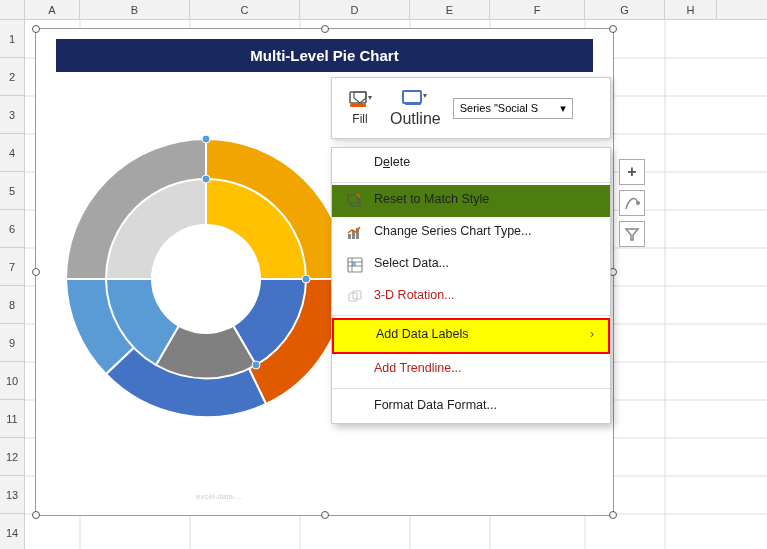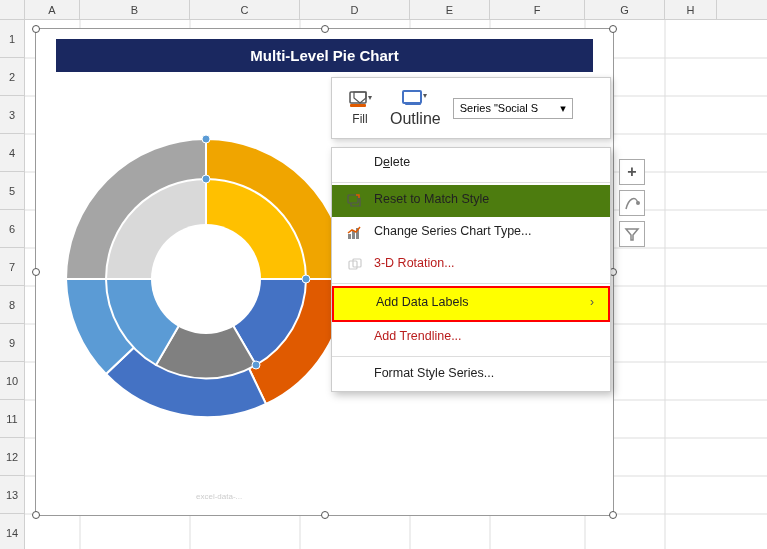--- a/index.html
+++ b/index.html
@@ -378,20 +378,32 @@
           <svg width="16" height="16" viewBox="0 0 16 16">
             <rect x="1" y="9" width="3" height="5" fill="#888"></rect>
             <rect x="5" y="6" width="3" height="8" fill="#888"></rect>
             <rect x="9" y="3" width="3" height="11" fill="#888"></rect>
             <polyline points="1,8 5,5 9,7 13,2" fill="none" stroke="#e05a00" stroke-width="1.5"></polyline>
           </svg>
         </span>
         <span>Change Series Chart Type...</span>
       </div>
 
+      <div class="context-menu-item">
+        <span class="context-menu-icon">
+          <svg width="16" height="16" viewBox="0 0 16 16">
+            <rect x="1" y="1" width="14" height="14" rx="1" fill="none" stroke="#888" stroke-width="1.2"></rect>
+            <line x1="1" y1="5" x2="15" y2="5" stroke="#888" stroke-width="1"></line>
+            <line x1="1" y1="9" x2="15" y2="9" stroke="#888" stroke-width="1"></line>
+            <line x1="5" y1="1" x2="5" y2="15" stroke="#888" stroke-width="1"></line>
+            <rect x="5" y="5" width="4" height="4" fill="#4472c4" opacity="0.5"></rect>
+          </svg>
+        </span>
+        <span>Select Data...</span>
+      </div>
 
       <div class="context-menu-item disabled">
         <span class="context-menu-icon">
           <svg width="16" height="16" viewBox="0 0 16 16">
             <rect x="2" y="4" width="8" height="8" rx="1" fill="none" stroke="#ccc" stroke-width="1.2"></rect>
             <rect x="6" y="2" width="8" height="8" rx="1" fill="none" stroke="#ccc" stroke-width="1.2"></rect>
           </svg>
         </span>
         <span>3-D Rotation...</span>
       </div>
@@ -406,21 +418,21 @@
 
       <div class="context-menu-item disabled">
         <span class="context-menu-icon"></span>
         <span>Add Trendline...</span>
       </div>
 
       <div class="context-menu-divider"></div>
 
       <div class="context-menu-item">
         <span class="context-menu-icon"></span>
-        <span>Format Style Series...</span>
+        <span>Format Data Format...</span>
       </div>
 
     </div>
 
     <div style="position:absolute;top:130px;right:-32px;display:flex;flex-direction:column;gap:5px;">
       <div class="chart-side-btn" style="font-weight:bold;font-size:16px;">+</div>
       <div class="chart-side-btn" style="font-size:14px;">
         <svg width="16" height="16" viewBox="0 0 16 16">
           <path d="M2,14 Q4,6 8,4 Q12,2 14,8" fill="none" stroke="#888" stroke-width="1.5"></path>
           <circle cx="14" cy="8" r="2" fill="#888"></circle>

